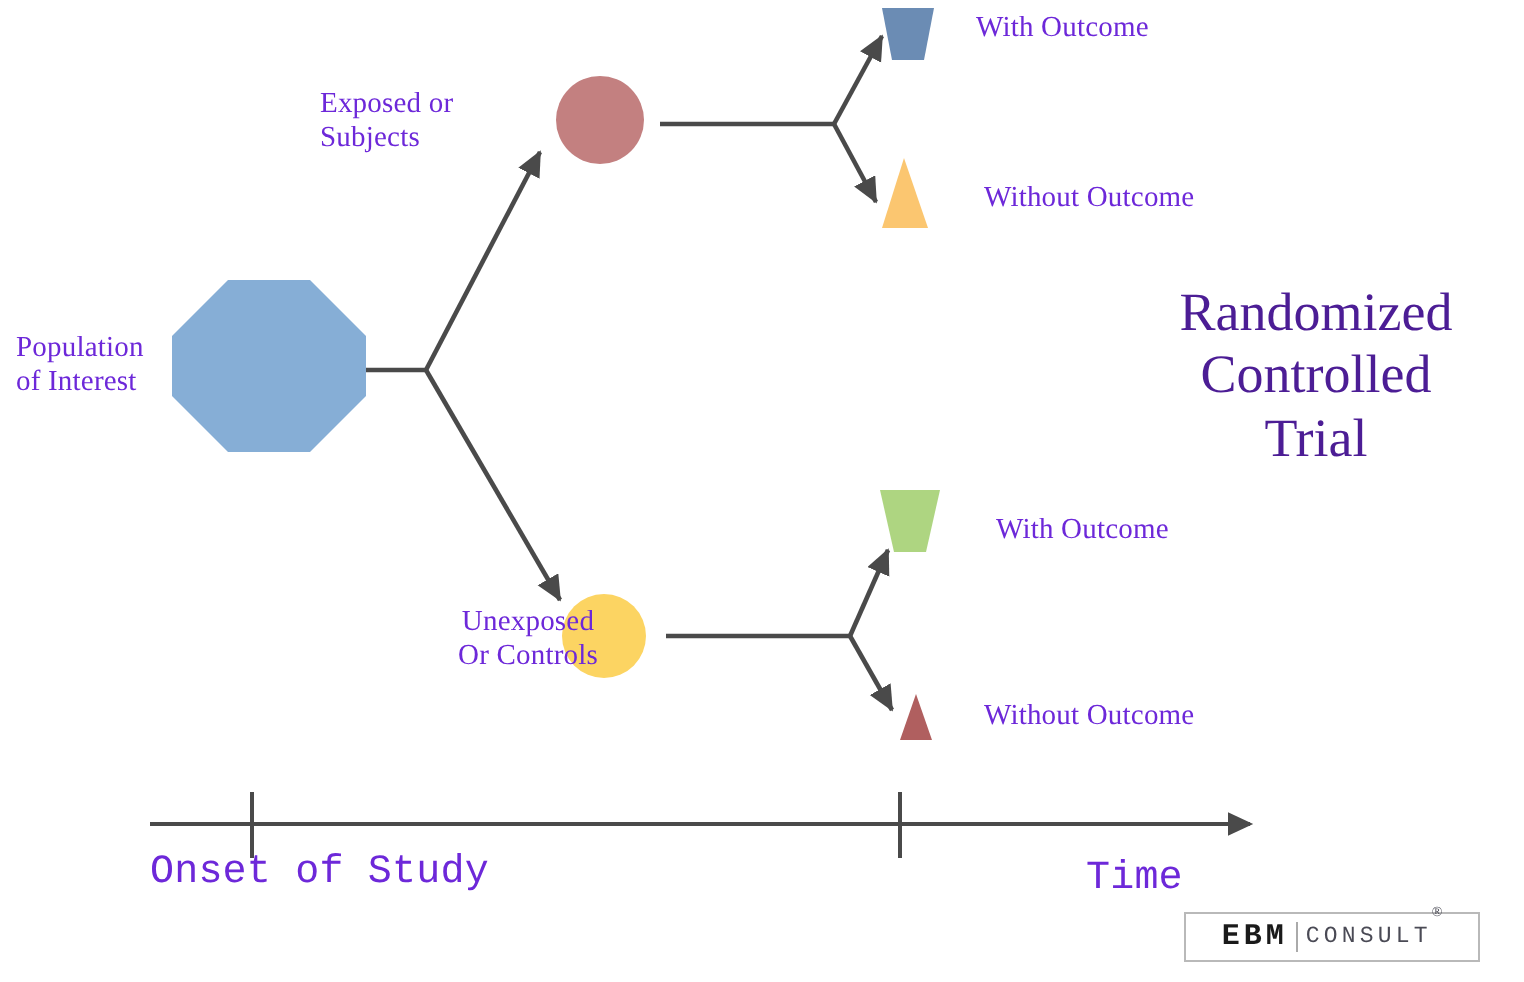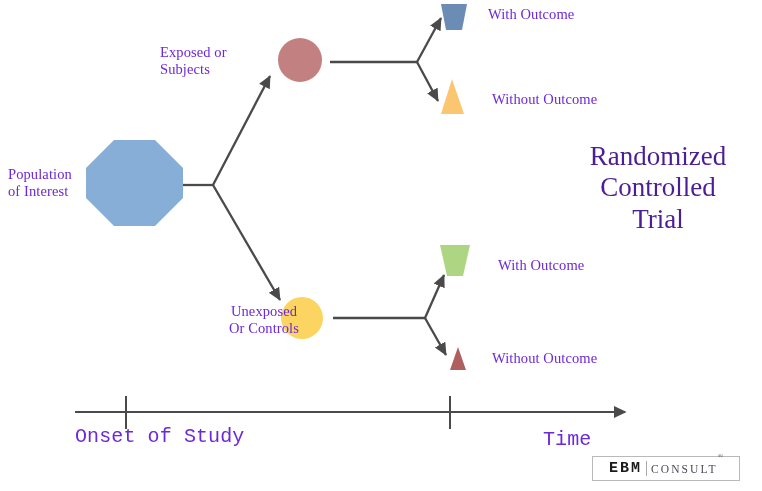--- a/index.html
+++ b/index.html
@@ -82,21 +82,21 @@
     align-self: center;
   }
   .logo-div {
     width: 1px;
     height: 15px;
     background: #aaaaaa;
     margin: 0 4px;
     align-self: center;
   }
   .logo-consult {
-    font-family: Liberation Serif, serif;
+    font-family: Liberation Mono, monospace;
     font-size: 11.5px;
     color: #4a4a55;
     letter-spacing: 2.1px;
     align-self: center;
   }
   .logo-reg {
     font-family: "Liberation Serif", "DejaVu Serif", serif;
     font-size: 7px;
     color: #4a4a55;
     vertical-align: super;

